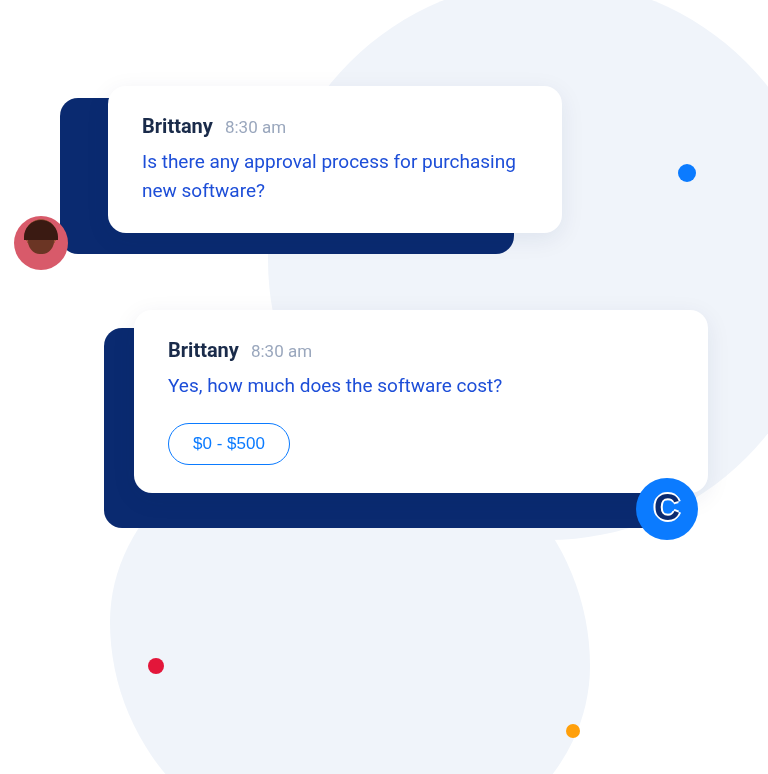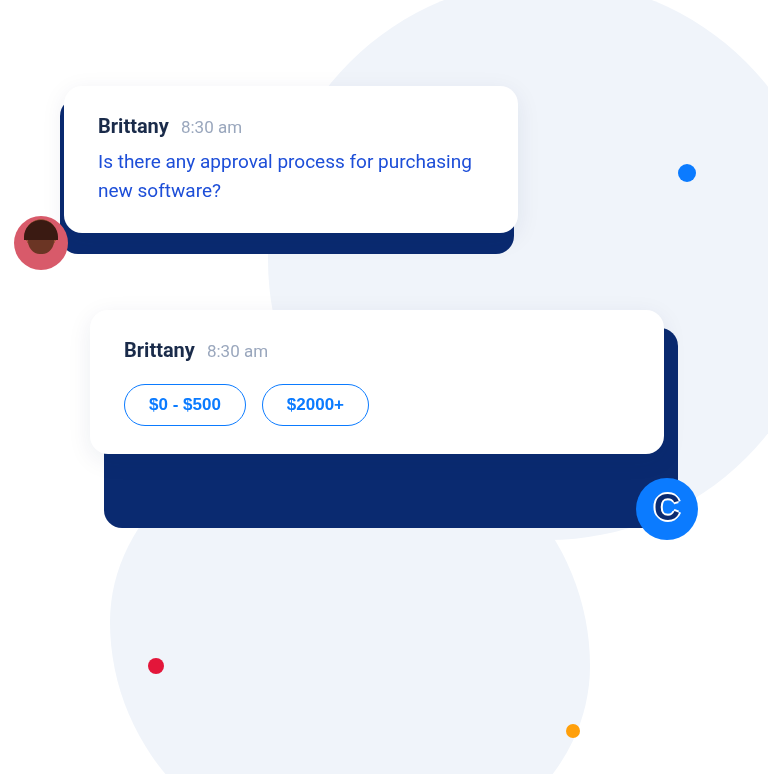--- a/index.html
+++ b/index.html
@@ -50,20 +50,21 @@
       width: 14px; height: 14px;
       background: #ff9f0a;
       bottom: 36px; right: 188px;
     }
     .card {
       position: absolute;
       background: #fff;
       border-radius: 18px;
       padding: 28px 34px;
       z-index: 2;
+      margin-left: 44px;
     }
     .card-shadow {
       position: absolute;
       background: #0a2a70;
       border-radius: 18px;
       z-index: 1;
     }
     .card-1 {
       top: 86px;
       left: 64px;
@@ -113,21 +114,21 @@
       gap: 16px;
       margin-top: 22px;
     }
     .option-btn {
       border: 1.5px solid #0b7bff;
       color: #0b7bff;
       background: #fff;
       border-radius: 999px;
       padding: 10px 24px;
       font-size: 17px;
-      font-weight: 700;
+      font-weight: 400;
       cursor: pointer;
       white-space: nowrap;
     }
     .avatar {
       position: absolute;
       width: 54px;
       height: 54px;
       border-radius: 50%;
       z-index: 3;
     }
@@ -192,21 +193,21 @@
 </div>
 
 <div class="avatar avatar-user"></div>
 
 <div class="card-shadow card-2-shadow"></div>
 <div class="card card-2">
   <div class="header-row">
     <span class="name">Brittany</span>
     <span class="time">8:30 am</span>
   </div>
+  <div class="message">Yes, how much does the software cost?</div>
   <div class="options-row">
     <button class="option-btn">$0 - $500</button>
-    <button class="option-btn">$2000+</button>
   </div>
 </div>
 
 <div class="avatar avatar-bot">
   <span class="bot-icon">C</span>
 </div>
 
 </body></html>

